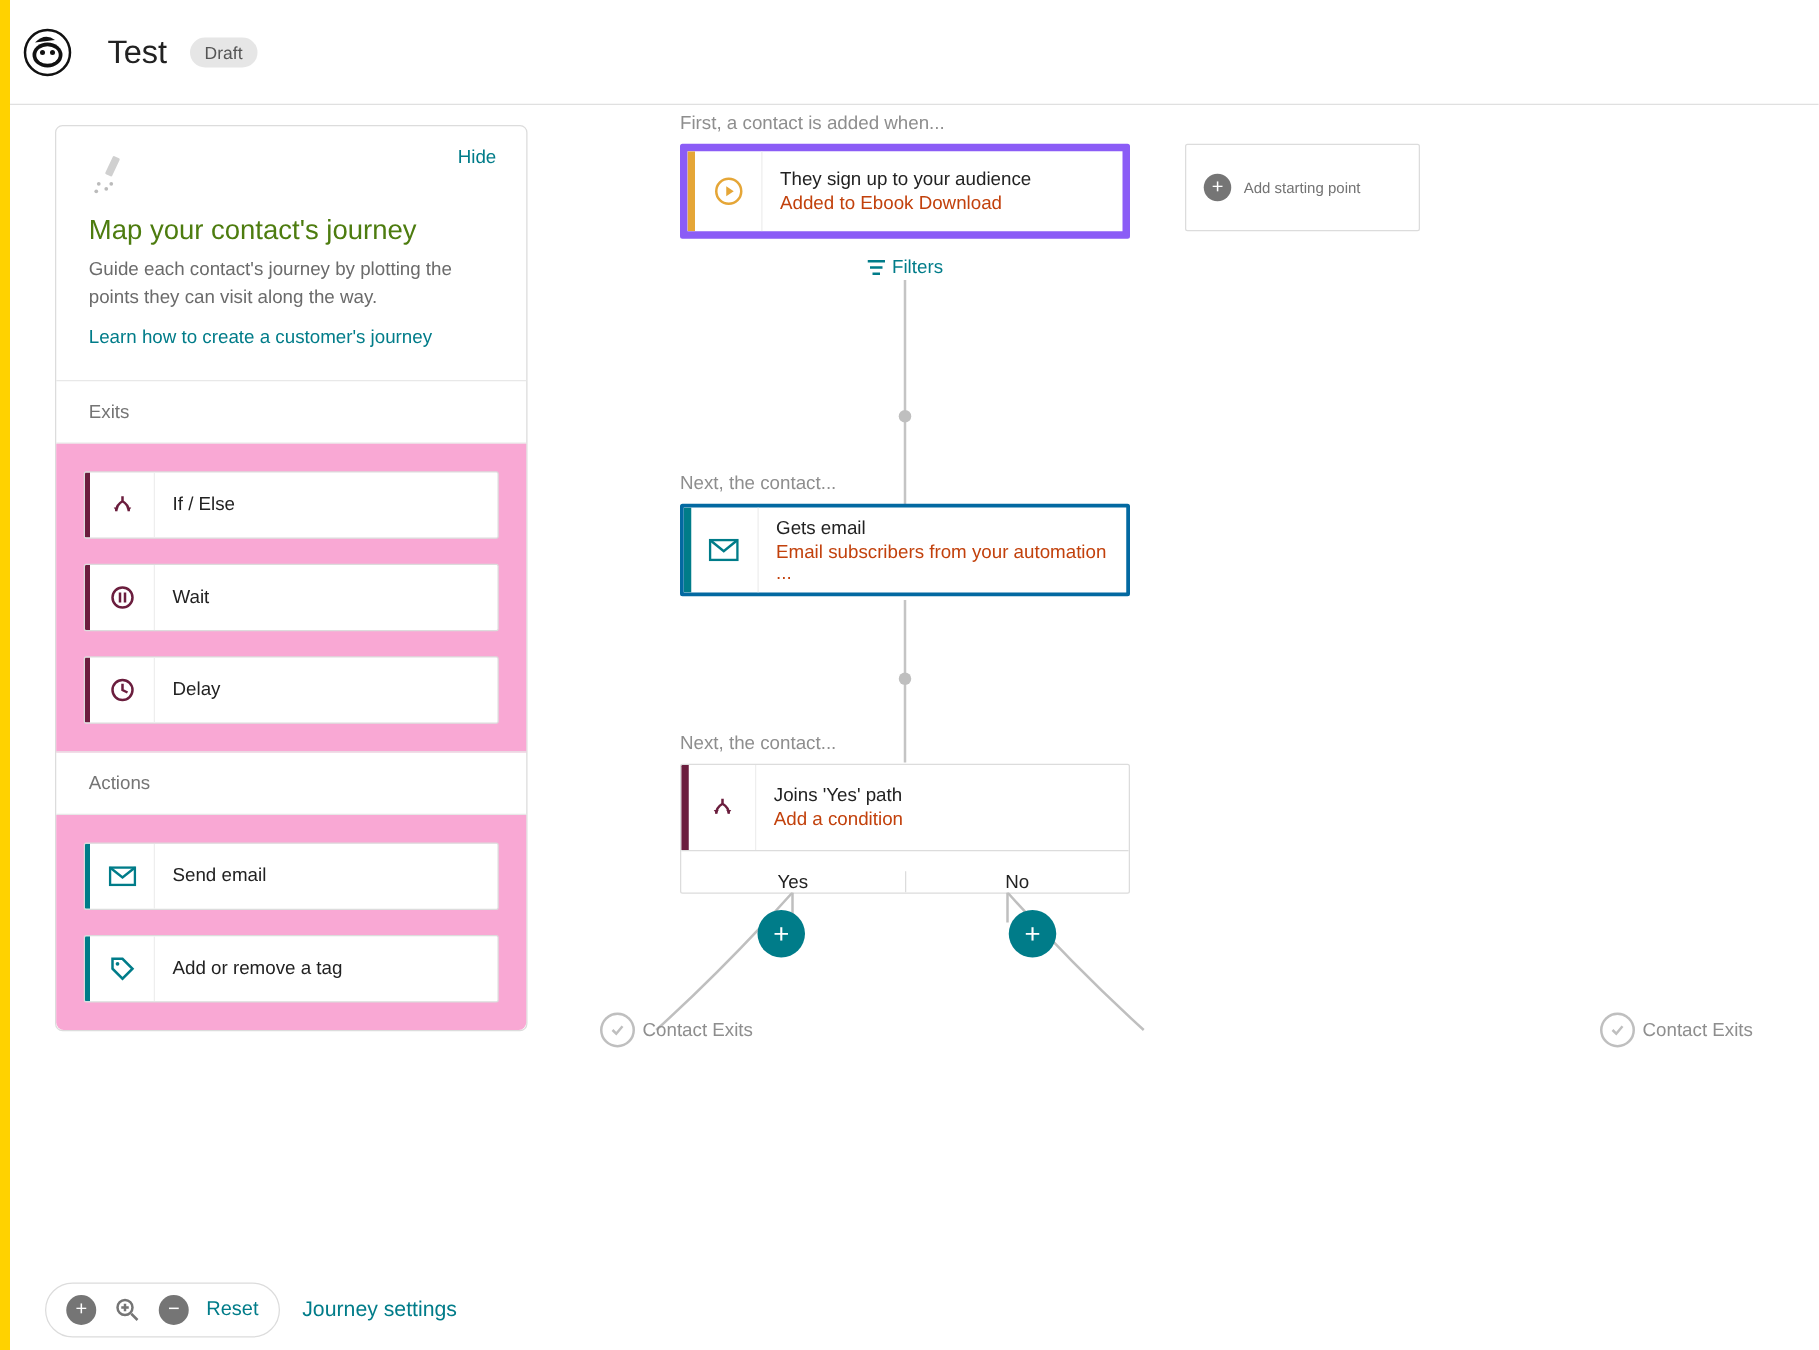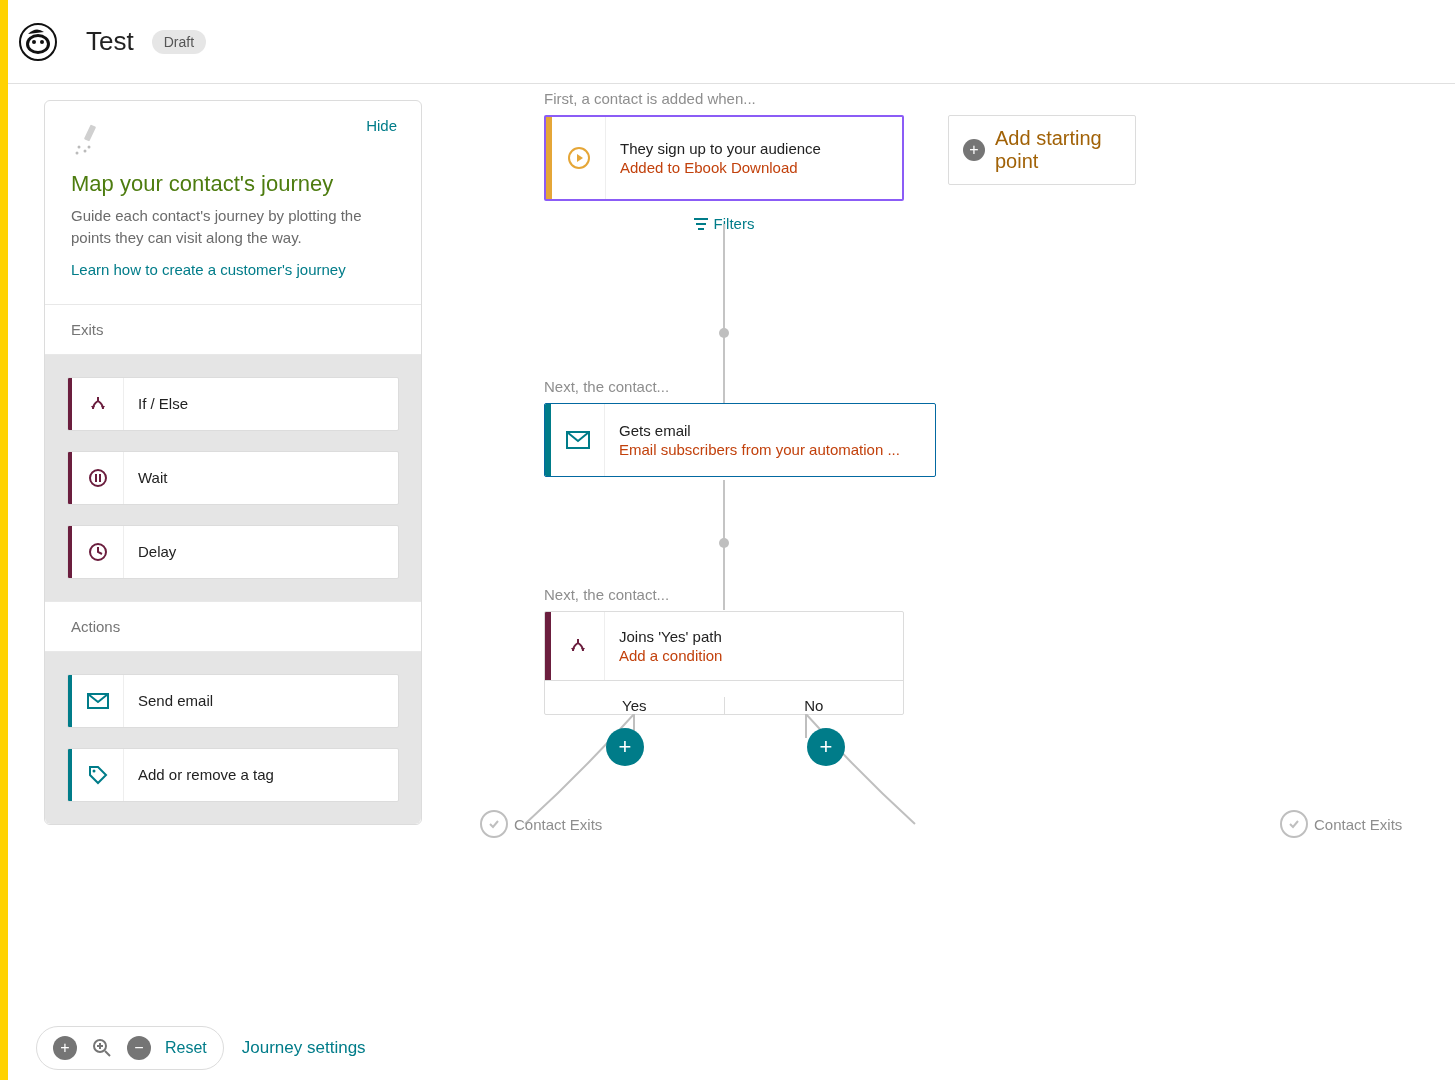--- a/index.html
+++ b/index.html
@@ -12,56 +12,56 @@
 
 .sidebar { position: absolute; left: 44px; top: 100px; width: 378px; border: 1px solid #dcdcdc; border-radius: 6px; background: #fff; }
 .sidebar-intro { padding: 22px 26px 26px 26px; border-bottom: 1px solid #e8e8e8; position: relative; }
 .hide-link { position: absolute; top: 16px; right: 24px; color: #007c89; font-size: 15px; cursor: pointer; }
 .pencil-icon { width: 34px; height: 34px; margin-bottom: 14px; }
 .intro-title { font-size: 22px; color: #4d7c0f; font-weight: 500; margin-bottom: 8px; }
 .intro-desc { font-size: 15px; color: #6b6b6b; line-height: 1.45; margin-bottom: 12px; }
 .learn-link { color: #007c89; font-size: 15px; cursor: pointer; }
 
 .section-header { padding: 16px 26px; font-size: 15px; color: #757575; border-bottom: 1px solid #e8e8e8; }
-.section-body { background: #e5e5e5; padding: 22px; display: flex; flex-direction: column; gap: 20px; border-bottom: 1px solid #e8e8e8; }
+.section-body { background: #f9a8d4; padding: 22px; display: flex; flex-direction: column; gap: 20px; border-bottom: 1px solid #e8e8e8; }
 .section-body:last-child { border-bottom: none; border-radius: 0 0 6px 6px; }
 
 .tool-card { background: #fff; border: 1px solid #dcdcdc; border-radius: 2px; display: flex; align-items: center; height: 54px; overflow: hidden; cursor: grab; }
 .tool-accent { width: 4px; height: 100%; flex-shrink: 0; }
 .tool-accent.maroon { background: #6b1e3e; }
 .tool-accent.teal { background: #007c89; }
 .tool-icon-box { width: 52px; display: flex; align-items: center; justify-content: center; border-right: 1px solid #eee; height: 100%; }
 .tool-label { padding-left: 14px; font-size: 15px; color: #222; font-weight: 500; }
 
 .canvas { position: absolute; left: 440px; top: 90px; right: 0; bottom: 0; }
 
 .step-label { font-size: 15px; color: #8e8e8e; margin-bottom: 8px; }
 
 .step1 { position: absolute; left: 104px; top: 0; width: 800px; }
 .trigger-row { display: flex; gap: 44px; align-items: flex-start; }
-.trigger-card { background: #fff; border: 2px solid #8b5cf6; border-radius: 2px; display: flex; align-items: center; height: 86px; width: 360px; overflow: hidden; cursor: pointer; }
+.trigger-card { background: #fff; border: 6px solid #8b5cf6; border-radius: 2px; display: flex; align-items: center; height: 76px; width: 360px; overflow: hidden; cursor: pointer; }
 .trigger-accent { width: 6px; height: 100%; background: #e5a637; flex-shrink: 0; }
 .trigger-icon-box { width: 54px; display: flex; align-items: center; justify-content: center; border-right: 1px solid #eee; height: 100%; }
 .trigger-text { padding-left: 14px; }
 .trigger-title { font-size: 15px; color: #222; font-weight: 500; margin-bottom: 2px; }
 .trigger-sub { font-size: 15px; color: #c2410c; }
 
 .add-starting { background: #fff; border: 1px solid #dcdcdc; border-radius: 2px; display: flex; align-items: center; height: 70px; width: 188px; padding: 0 14px; cursor: pointer; gap: 10px; }
 .plus-circle-dark { width: 22px; height: 22px; border-radius: 50%; background: #757575; display: flex; align-items: center; justify-content: center; color: #fff; font-size: 16px; flex-shrink: 0; }
-.add-starting-text { font-size: 20px; color: #a16207; }
+.add-starting-text { font-size: 12px; color: #737373; }
 
 .filters-row { display: flex; align-items: center; justify-content: center; width: 360px; margin-top: 14px; gap: 6px; color: #007c89; font-size: 15px; cursor: pointer; }
 
 .connector { position: absolute; left: 283px; width: 2px; background: #c4c4c4; }
 .conn1 { top: 134px; height: 180px; }
 .conn-dot { position: absolute; left: 279px; width: 10px; height: 10px; border-radius: 50%; background: #bfbfbf; }
 .dot1 { top: 238px; }
 
 .step2 { position: absolute; left: 104px; top: 288px; width: 360px; }
-.email-card { background: #fff; border: 1px solid #0369a1; border-radius: 2px; display: flex; align-items: center; height: 74px; width: 392px; overflow: hidden; cursor: pointer; }
+.email-card { background: #fff; border: 3px solid #0369a1; border-radius: 2px; display: flex; align-items: center; height: 74px; width: 360px; overflow: hidden; cursor: pointer; }
 .email-accent { width: 6px; height: 100%; background: #007c89; flex-shrink: 0; }
 
 .conn2 { top: 390px; height: 130px; }
 .dot2 { top: 448px; }
 
 .step3 { position: absolute; left: 104px; top: 496px; width: 360px; }
 .ifelse-card { background: #fff; border: 1px solid #dcdcdc; border-radius: 2px; width: 360px; overflow: hidden; cursor: pointer; }
 .ifelse-top { display: flex; align-items: center; height: 68px; }
 .ifelse-accent { width: 6px; height: 100%; background: #6b1e3e; flex-shrink: 0; }
 .ifelse-bottom { display: flex; border-top: 1px solid #dcdcdc; height: 34px; align-items: flex-end; }

